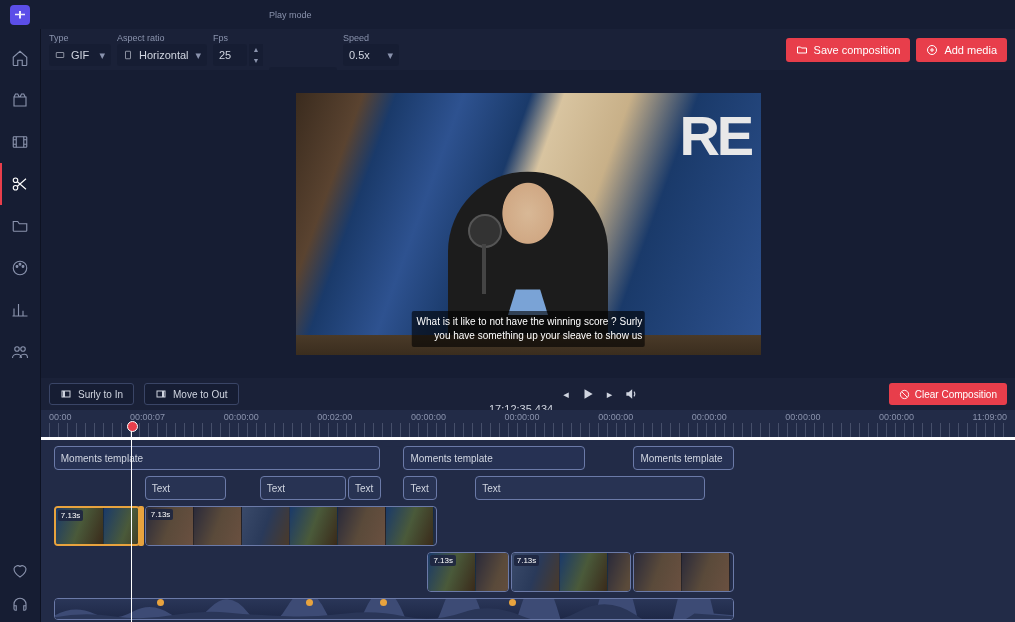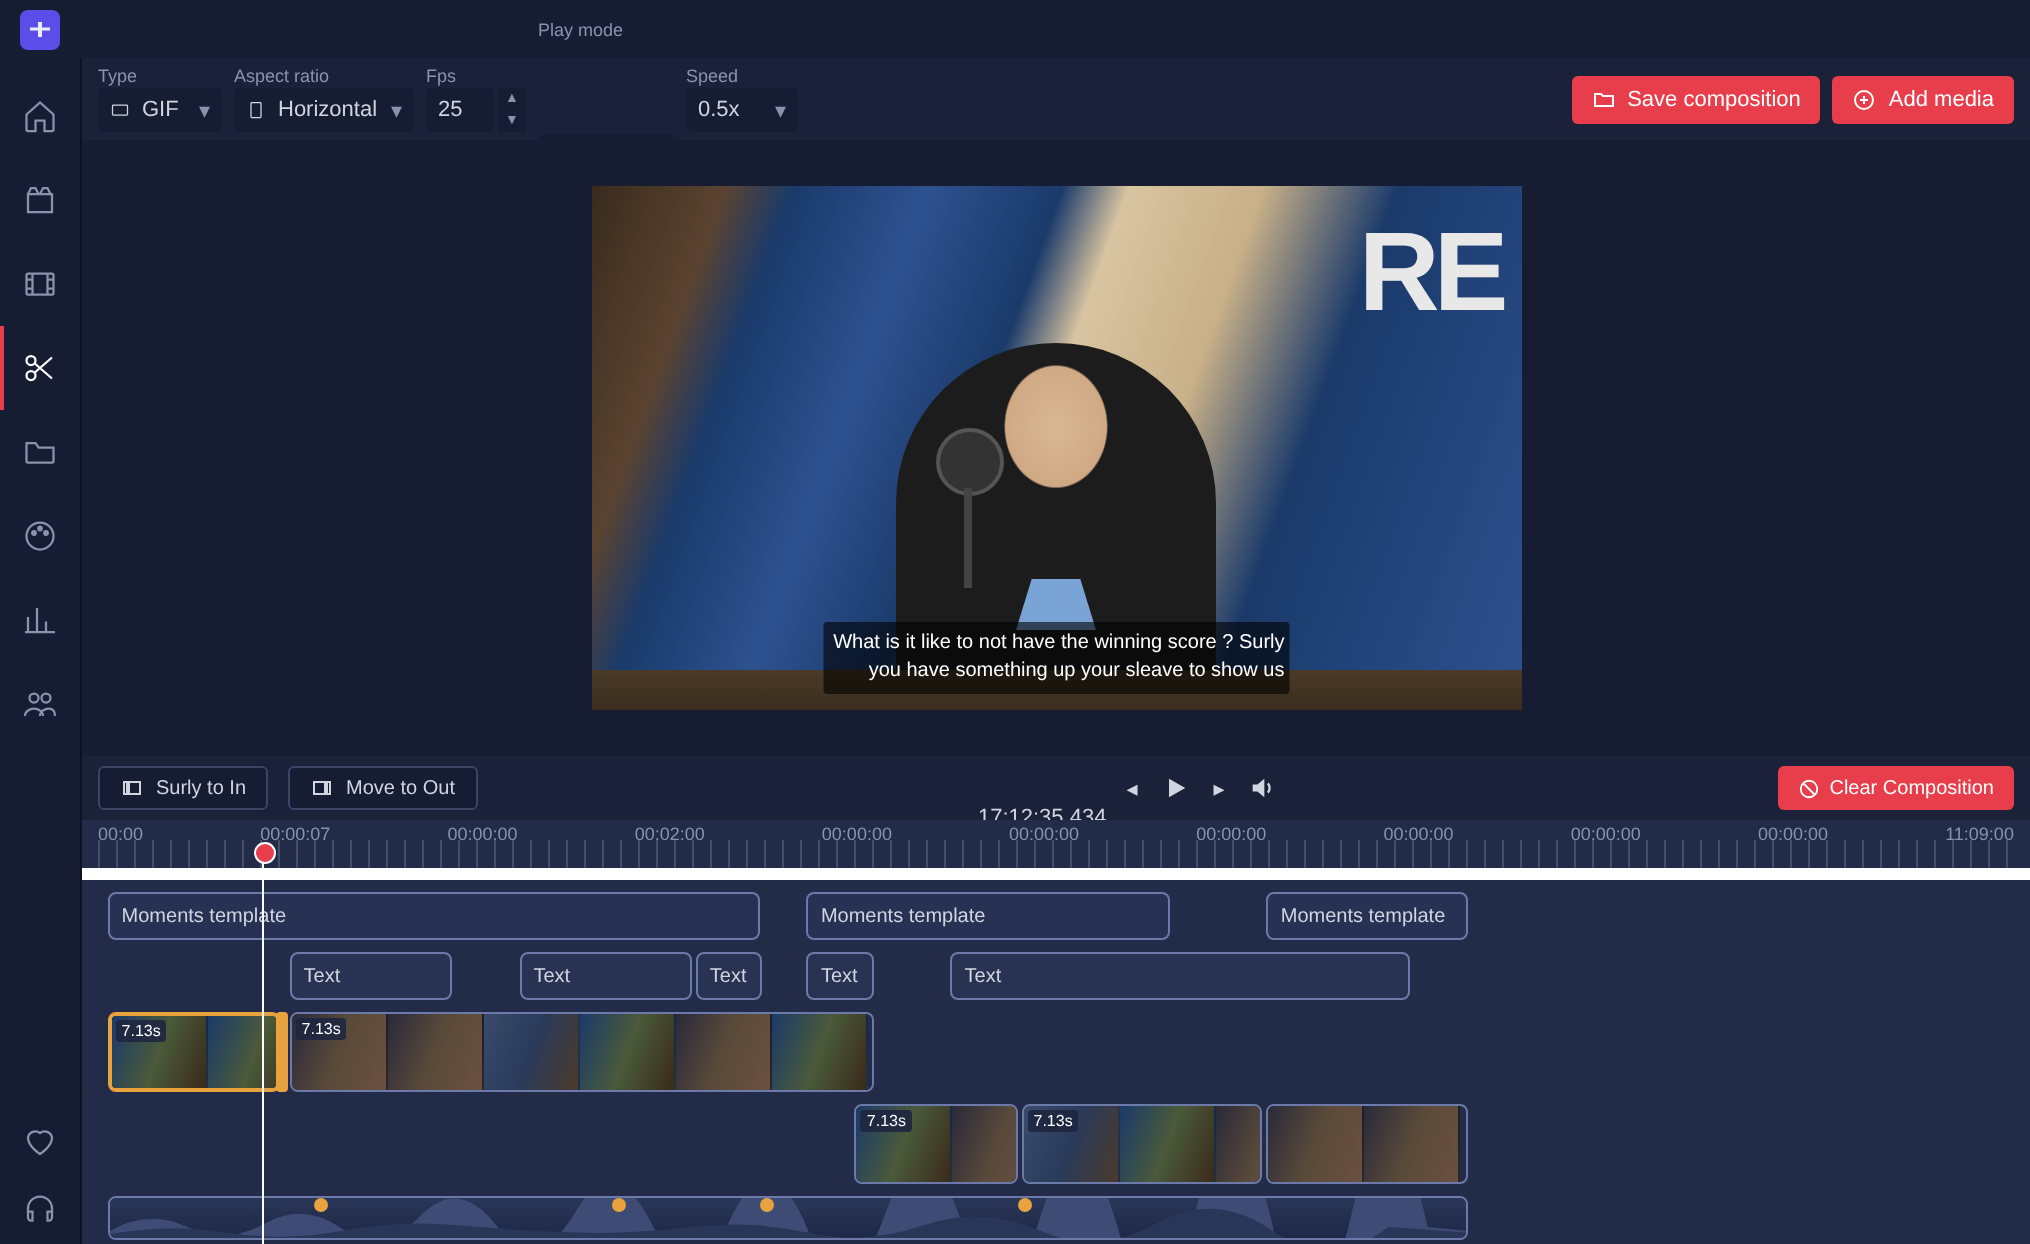--- a/index.html
+++ b/index.html
@@ -66,21 +66,21 @@
   .tbtn{background:var(--bg-darker);border:1px solid var(--border);color:var(--text);height:22px;padding:0 10px;border-radius:3px;display:flex;align-items:center;gap:6px;cursor:pointer;font-size:10px;}
   .tbtn svg{width:12px;height:12px;}
   .transport .tc{font-variant-numeric:tabular-nums;color:var(--text);margin-top:30px;}
   .play-controls{display:flex;align-items:center;gap:12px;color:var(--text);}
   .play-controls .pc{cursor:pointer;display:flex;align-items:center;}
   .transport .spacer{flex:1;}
   .clear-btn{background:var(--accent);color:#fff;height:22px;padding:0 10px;border-radius:3px;display:flex;align-items:center;gap:5px;cursor:pointer;font-size:10px;}
 
   
   .timeline{background:var(--bg-panel);flex:0 0 auto;display:flex;flex-direction:column;position:relative;}
-  .ruler{height:30px;position:relative;border-bottom:6px solid #ffffff;}
+  .ruler{height:30px;position:relative;border-bottom:3px solid #ffffff;}
   .ruler-labels{position:absolute;top:2px;left:8px;right:8px;display:flex;justify-content:space-between;font-size:9px;color:var(--text-dim);}
   .ruler-labels span:last-child{margin-right:0;}
   .ruler-ticks{position:absolute;bottom:0;left:8px;right:8px;height:14px;background:repeating-linear-gradient(90deg,var(--text-dim) 0 1px,transparent 1px 9px);opacity:.35;}
   .ruler-ticks::after{content:"";position:absolute;inset:0;background:repeating-linear-gradient(90deg,var(--text-dim) 0 1px,transparent 1px 90px);opacity:.7;}
   .playhead{position:absolute;top:14px;bottom:-200px;width:1px;background:#fff;left:90px;z-index:10;}
   .playhead::before{content:"";position:absolute;top:-3px;left:-4px;width:9px;height:9px;background:var(--accent);border:1px solid #fff;border-radius:50%;}
 
   .tracks{padding:6px 8px 2px 8px;display:flex;flex-direction:column;gap:6px;position:relative;}
   .track{height:24px;position:relative;}
   .track.tall{height:40px;}

